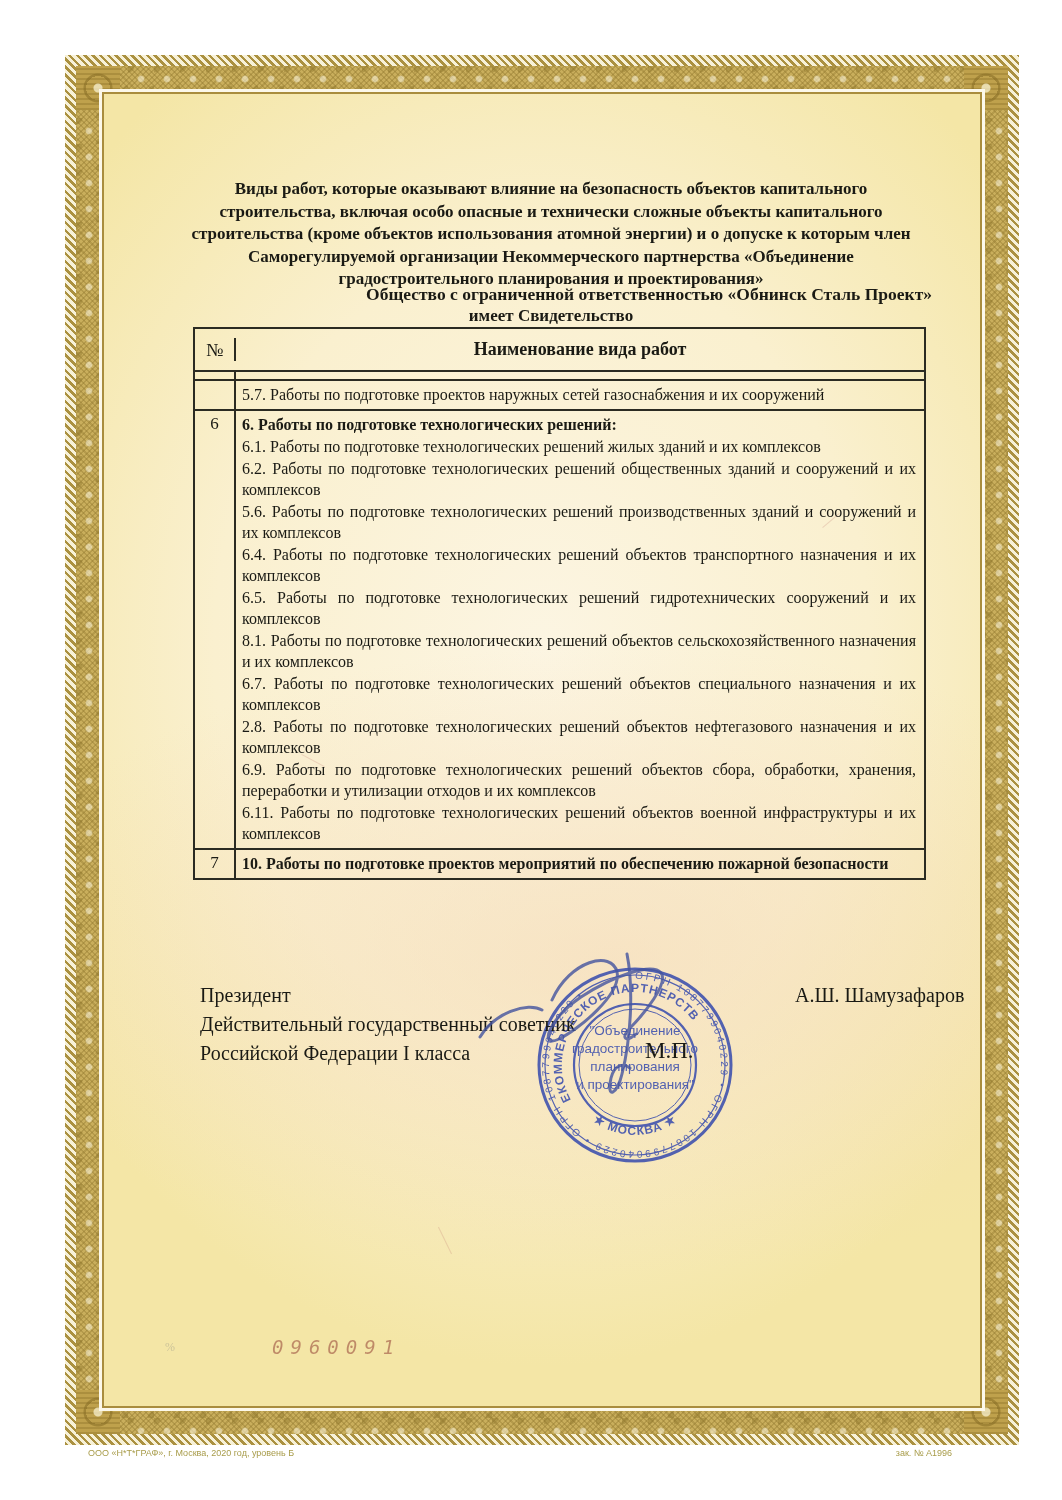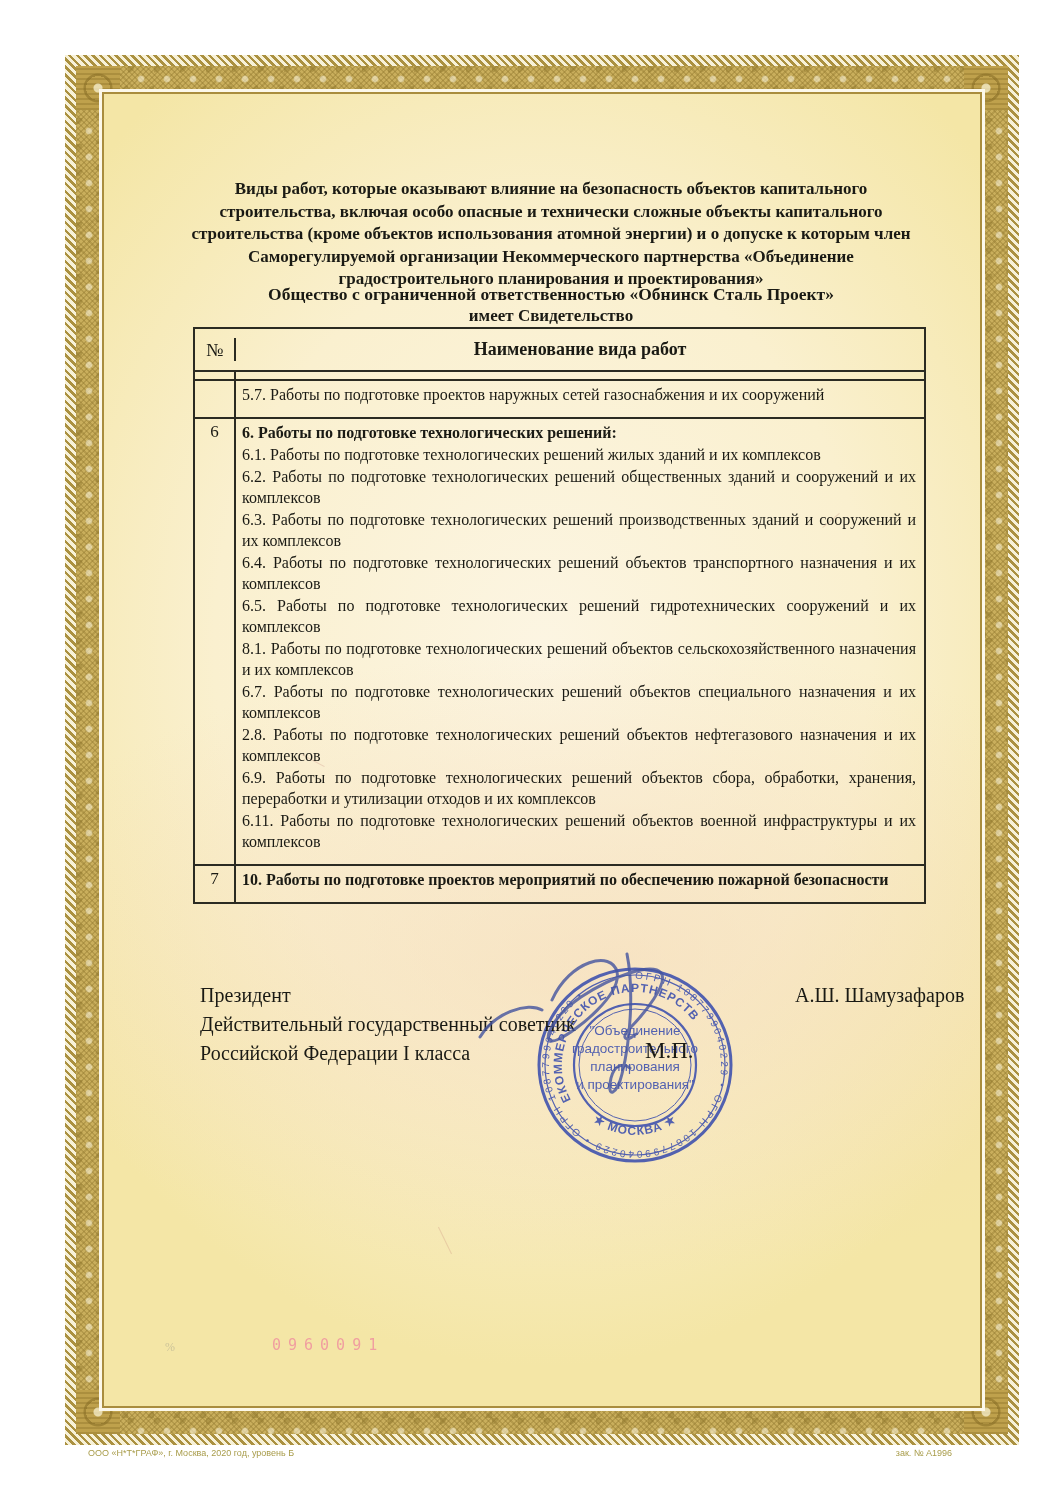--- a/index.html
+++ b/index.html
@@ -31,59 +31,59 @@
          background:
            radial-gradient(ellipse 75% 24% at 58% 66%, rgba(244,216,182,.55) 0%, rgba(244,216,182,0) 100%),
            radial-gradient(ellipse 68% 55% at 50% 42%, #fcf5e2 0%, #faf0cf 55%, #f4e6a6 100%);}
 
   
   .fibre{position:absolute;background:rgba(190,120,110,.25);pointer-events:none;}
 
   
   .title{position:absolute;left:170px;top:178px;width:762px;text-align:center;
          font-weight:bold;font-size:17px;line-height:22.5px;white-space:pre-line;}
-  .company{position:absolute;left:170px;top:284px;width:762px;text-align:center;
+  .company{position:absolute;left:170px;top:284px;width:762px;text-align:right;
            font-weight:bold;font-size:17.5px;}
   .has-cert{position:absolute;left:170px;top:306px;width:762px;text-align:center;
             font-weight:bold;font-size:17px;}
 
   
   .works-table{position:absolute;left:193px;top:327px;width:729px;
                border:2px solid #2b2b22;font-size:16px;line-height:21px;background:transparent;}
   .t-header{display:flex;border-bottom:2px solid #2b2b22;height:41px;align-items:center;}
   .t-header .t-num{font-size:18px;}
   .t-header .t-name{flex:1;text-align:center;font-weight:bold;font-size:18px;}
   .t-spacer{height:7px;border-bottom:2px solid #2b2b22;display:flex;}
   .t-spacer .sp-num{width:39px;border-right:2px solid #2b2b22;}
   .t-row{display:flex;border-bottom:2px solid #2b2b22;}
   .t-row:last-child{border-bottom:none;}
   .t-num{width:39px;border-right:2px solid #2b2b22;text-align:center;
          padding-top:2px;font-size:17px;flex-shrink:0;}
-  .t-body{flex:1;padding:2px 8px 11px 6px;}
+  .t-body{flex:1;padding:2px 8px 3px 6px;}
   .t-body p{margin:1px 0;text-align:justify;}
   .t-body p.bold{font-weight:bold;}
 
   
   .sig-left{position:absolute;left:200px;width:480px;font-size:20px;z-index:4;}
   .sig-line1{top:984px;}.sig-line2{top:1013px;}.sig-line3{top:1042px;}
   .sig-name{position:absolute;left:795px;top:984px;width:220px;font-size:20px;z-index:4;}
   .sig-mp{position:absolute;left:645px;top:1038px;font-size:23px;z-index:5;}
   .sig-scribble{position:absolute;left:420px;top:942px;z-index:4;opacity:.8;}
 
   
   .stamp{position:absolute;left:520px;top:950px;z-index:3;opacity:.88;}
   .stamp text{fill:#3c4fae;font-family:"Liberation Sans",sans-serif;}
 
   
   .footer-left{position:absolute;left:88px;top:1448px;font-family:"Liberation Sans",sans-serif;
                font-size:9px;color:#a89c4a;}
   .footer-right{position:absolute;right:68px;top:1448px;font-family:"Liberation Sans",sans-serif;
                 font-size:9px;color:#a89c4a;}
   .serial{position:absolute;left:272px;top:1336px;font-family:"DejaVu Sans Mono",monospace;
-          font-size:15px;letter-spacing:7px;color:#ec4899;opacity:.45;filter:blur(.4px);}
+          font-size:19px;letter-spacing:7px;color:#7f1d1d;opacity:.45;filter:blur(.4px);font-style:italic;}
   .serial-mark{position:absolute;left:165px;top:1340px;font-size:12px;color:#8e8e84;
                opacity:.4;filter:blur(.4px);}
 </style>
 </head>
 <body>
 
 <div class="page">
 
   <div class="frame">
     <div class="ornate">
@@ -121,21 +121,21 @@
           <div class="t-body">
             <p>5.7. Работы по подготовке проектов наружных сетей газоснабжения и их сооружений</p>
           </div>
         </div>
         <div class="t-row">
           <div class="t-num">6</div>
           <div class="t-body">
             <p class="bold">6. Работы по подготовке технологических решений:</p>
             <p>6.1. Работы по подготовке технологических решений жилых зданий и их комплексов</p>
             <p>6.2. Работы по подготовке технологических решений общественных зданий и сооружений и их комплексов</p>
-            <p>6.3. Работы по подготовке технологических решений производственных зданий и сооружений и их комплексов</p>
+            <p>5.6. Работы по подготовке технологических решений производственных зданий и сооружений и их комплексов</p>
             <p>6.4. Работы по подготовке технологических решений объектов транспортного назначения и их комплексов</p>
             <p>6.5. Работы по подготовке технологических решений гидротехнических сооружений и их комплексов</p>
             <p>8.1. Работы по подготовке технологических решений объектов сельскохозяйственного назначения и их комплексов</p>
             <p>6.7. Работы по подготовке технологических решений объектов специального назначения и их комплексов</p>
             <p>2.8. Работы по подготовке технологических решений объектов нефтегазового назначения и их комплексов</p>
             <p>6.9. Работы по подготовке технологических решений объектов сбора, обработки, хранения, переработки и утилизации отходов и их комплексов</p>
             <p>6.11. Работы по подготовке технологических решений объектов военной инфраструктуры и их комплексов</p>
           </div>
         </div>
         <div class="t-row">

